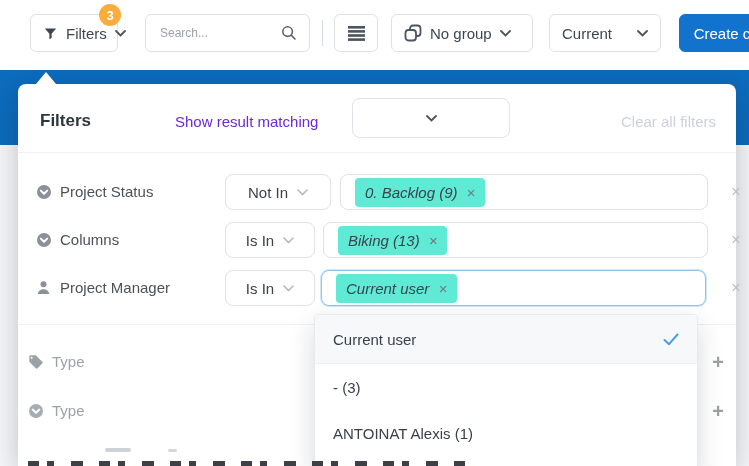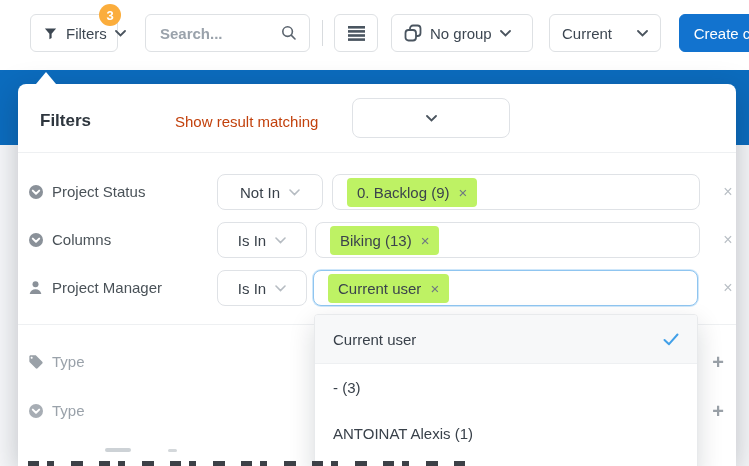--- a/index.html
+++ b/index.html
@@ -10,56 +10,56 @@
   .blue-bar{position:absolute;left:0;top:70px;width:749px;height:75px;background:#0c6cbe;}
   .page-below{position:absolute;left:0;top:145px;width:749px;height:321px;background:#f7f8fa;}
 
   
   .tb-btn{position:absolute;top:14px;height:38px;background:#fff;border:1px solid #dee1e4;border-radius:6px;
           display:flex;align-items:center;gap:8px;padding:0 12px;color:#3d4752;}
   .filters-btn{left:30px;width:88px;}
   .badge{position:absolute;left:99px;top:4px;width:22px;height:22px;border-radius:50%;background:#fbad3c;
          color:#fff;font-size:13px;font-weight:bold;display:flex;align-items:center;justify-content:center;z-index:5;}
   .search-box{left:145px;width:165px;justify-content:space-between;}
-  .search-box input{border:none;outline:none;width:110px;font-size:15px;color:#3d4752;background:transparent;font-weight:bold;}
+  .search-box input{border:none;outline:none;width:110px;font-size:12px;color:#3d4752;background:transparent;}
   .search-box input::placeholder{color:#9aa2ab;}
   .tb-divider{position:absolute;left:322px;top:20px;width:1px;height:26px;background:#d8dbde;}
   .list-btn{left:334px;width:44px;justify-content:center;}
   .group-btn{left:391px;width:142px;}
   .columns-btn{left:549px;width:112px;justify-content:space-between;}
   .create-btn{left:679px;width:86px;background:#1273cf;border-color:#1273cf;color:#fff;justify-content:center;font-size:15px;}
 
   .chev{display:inline-block;line-height:0;color:#6a737d;}
   .chev svg{display:block;}
 
   
   .caret{position:absolute;left:36px;top:72px;width:0;height:0;z-index:12;
          border-left:10px solid transparent;border-right:10px solid transparent;border-bottom:12px solid #fff;}
   .panel{position:absolute;left:18px;top:84px;width:718px;height:382px;background:#fff;
          border-radius:8px 8px 0 0;box-shadow:0 8px 30px rgba(15,25,35,.25);z-index:10;}
 
   .p-title{position:absolute;left:22px;top:27px;font-size:17px;font-weight:bold;color:#2e363e;}
-  .p-match{position:absolute;left:157px;top:29px;color:#c2410c;}
+  .p-match{position:absolute;left:157px;top:29px;color:#6d28d9;}
   .p-criteria{position:absolute;left:334px;top:14px;width:158px;height:40px;border:1px solid #dfe2e6;border-radius:8px;
               display:flex;align-items:center;justify-content:center;gap:8px;color:#39414a;background:#fff;}
   .p-clear{position:absolute;right:20px;top:29px;color:#ccd2d8;}
   .p-div{position:absolute;left:0;width:718px;height:1px;background:#eef0f2;}
 
   
-  .frow{position:absolute;left:0;width:718px;height:24px;}
+  .frow{position:absolute;left:8px;width:718px;height:24px;}
   .row-icon{position:absolute;left:10px;top:10px;width:16px;height:16px;line-height:0;}
   .row-label{position:absolute;left:34px;top:0;line-height:36px;color:#4a5258;}
   .row-op{position:absolute;top:0;height:36px;border:1px solid #dfe2e6;border-radius:8px;background:#fff;
           display:flex;align-items:center;justify-content:center;gap:9px;color:#39414a;}
   .row-op .chev{color:#b6bcc2;}
   .row-field{position:absolute;top:0;height:36px;border:1px solid #dfe2e6;border-radius:8px;background:#fff;
              display:flex;align-items:center;padding-left:14px;}
   .row-field.focused{border-color:#8fc5f0;box-shadow:0 0 0 1px #cfe7fa;}
-  .chip{display:inline-flex;align-items:center;gap:9px;background:#bef264;border-radius:4px;
-        padding:6px 10px;color:#3b434c;}
+  .chip{display:inline-flex;align-items:center;gap:9px;background:#5eead4;border-radius:4px;
+        padding:6px 10px;color:#3b434c;font-style:italic;}
   .chip .x{color:#6e7882;font-size:15px;line-height:1;}
   .row-remove{position:absolute;left:700px;top:0;width:20px;height:36px;line-height:36px;text-align:center;
               color:#b9bfc5;font-size:16px;}
 
   
   .irow{position:absolute;left:0;width:718px;height:32px;}
   .irow .row-label{color:#9aa2aa;line-height:32px;}
   .irow .row-icon{top:8px;}
   .plus{position:absolute;left:690px;top:0;width:20px;height:32px;line-height:32px;text-align:center;
         color:#9aa1a8;font-size:20px;font-weight:bold;}
@@ -161,20 +161,21 @@
     <div class="p-match">Show result matching</div>
 
     <div class="p-criteria">
       <span class="chev">
         <svg width="11" height="7" viewBox="0 0 11 7">
             <polyline points="1,1 5.5,5.5 10,1" fill="none" stroke="#4a545e" stroke-width="1.8" stroke-linecap="round"></polyline>
           </svg>
       </span>
     </div>
 
+    <div class="p-clear">Clear all filters</div>
 
     <div class="p-div" style="top:68px;"></div>
 
     <div class="frow" style="top:90px;">
       <span class="row-icon">
         <svg width="16" height="16" viewBox="0 0 16 16">
             <circle cx="8" cy="8" r="7" fill="#8a9199"></circle>
             <polyline points="4.8,6.6 8,9.8 11.2,6.6" fill="none" stroke="#fff" stroke-width="2" stroke-linecap="round" stroke-linejoin="round"></polyline>
           </svg>
       </span>

